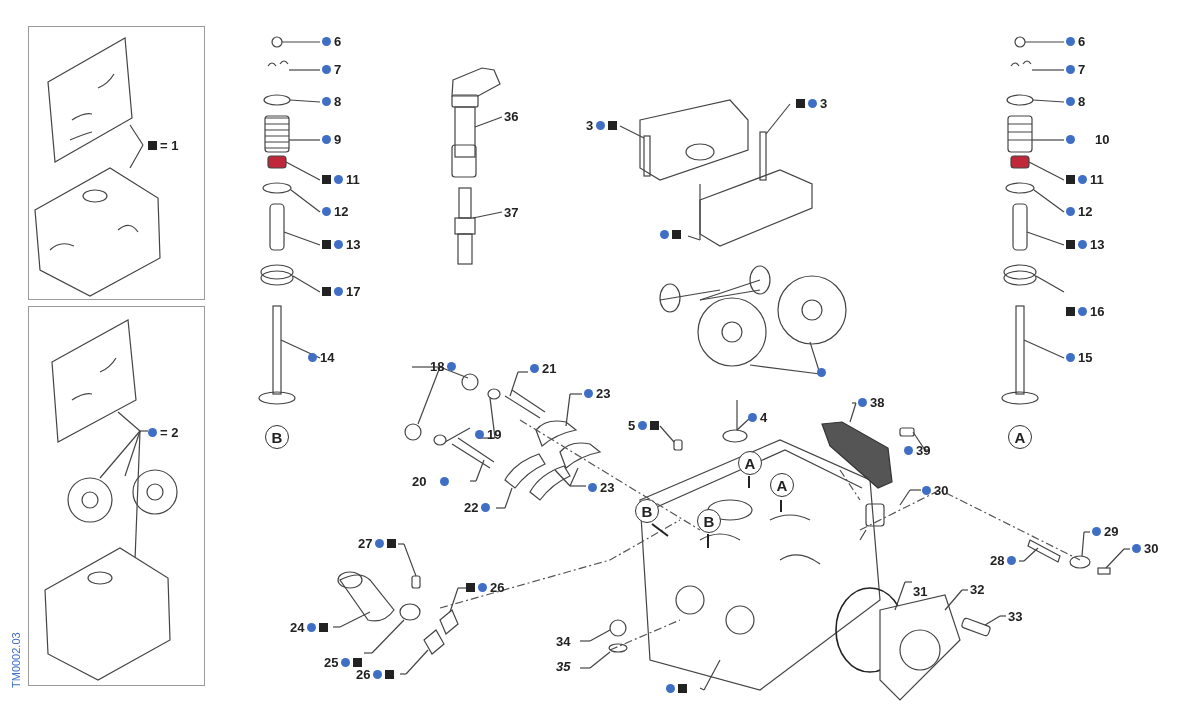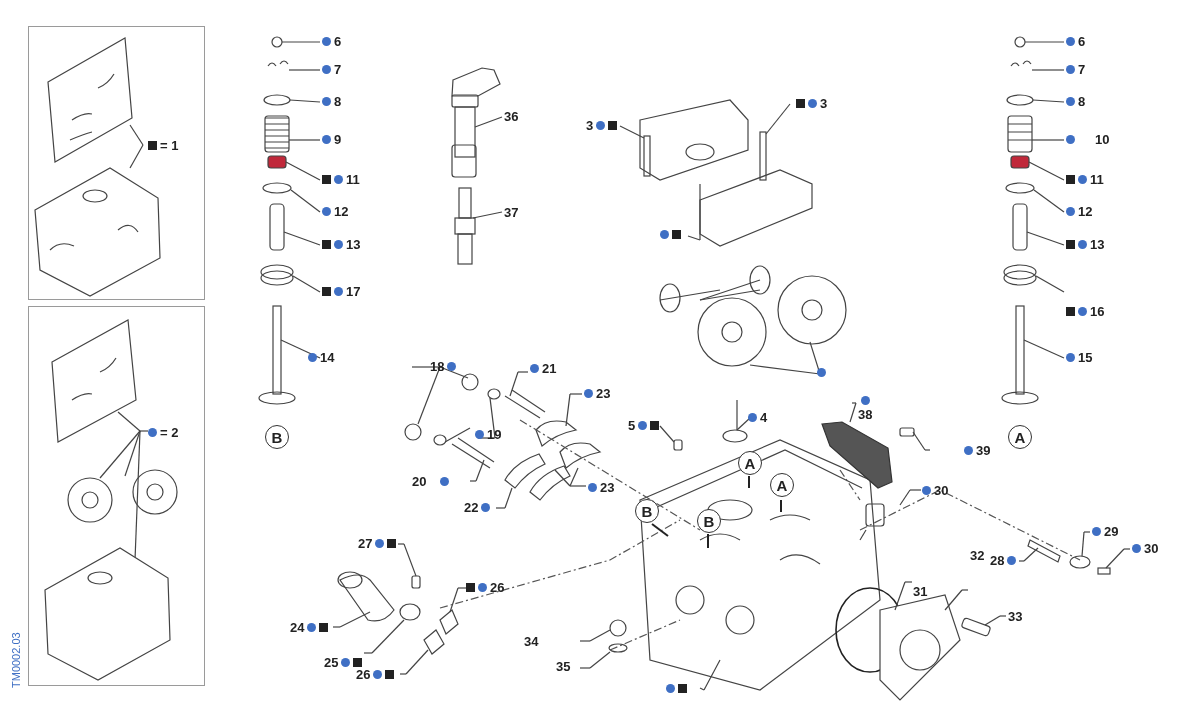--- a/index.html
+++ b/index.html
@@ -439,25 +439,25 @@
     </div>
     <div class="callout" style="left: 628px; top: 419px;">
       <span>5</span>
       <span class="dot"></span>
       <span class="sq"></span>
     </div>
     <div class="callout" style="left: 748px; top: 411px;">
       <span class="dot"></span>
       <span>4</span>
     </div>
-    <div class="callout" style="left: 858px; top: 396px; flex-direction: column;">
+    <div class="callout" style="left: 858px; top: 396px;">
       <span class="dot"></span>
       <span>38</span>
     </div>
-    <div class="callout" style="left: 964px; top: 444px; justify-content: space-between;">
+    <div class="callout" style="left: 904px; top: 444px; justify-content: space-between;">
       <span class="dot"></span>
       <span>39</span>
     </div>
     <div class="callout" style="left: 922px; top: 484px;">
       <span class="dot"></span>
       <span>30</span>
     </div>
     <div class="callout" style="left: 358px; top: 537px;">
       <span>27</span>
       <span class="dot"></span>
@@ -476,24 +476,24 @@
     <div class="callout" style="left: 324px; top: 656px;">
       <span>25</span>
       <span class="dot"></span>
       <span class="sq"></span>
     </div>
     <div class="callout" style="left: 356px; top: 668px;">
       <span>26</span>
       <span class="dot"></span>
       <span class="sq"></span>
     </div>
-    <div class="callout" style="left: 524px; top: 635px;">
+    <div class="callout" style="left: 556px; top: 635px;">
       <span>34</span>
     </div>
-    <div class="callout" style="left: 556px; top: 660px;">
+    <div class="callout" style="left: 556px; top: 660px; font-style: italic;">
       <span>35</span>
     </div>
     <div class="callout" style="left: 666px; top: 684px;">
       <span class="dot"></span>
       <span class="sq"></span>
     </div>
     <div class="callout" style="left: 990px; top: 554px;">
       <span>28</span>
       <span class="dot"></span>
     </div>
@@ -501,19 +501,19 @@
       <span class="dot"></span>
       <span>29</span>
     </div>
     <div class="callout" style="left: 1132px; top: 542px;">
       <span class="dot"></span>
       <span>30</span>
     </div>
     <div class="callout" style="left: 913px; top: 575px; margin-top: 10px;">
       <span>31</span>
     </div>
-    <div class="callout" style="left: 970px; top: 549px; align-items: center;">
+    <div class="callout" style="left: 970px; top: 583px; align-items: center;">
       <span>32</span>
     </div>
     <div class="callout" style="left: 1008px; top: 610px;">
       <span>33</span>
     </div>
   </div>
 
 </body></html>

